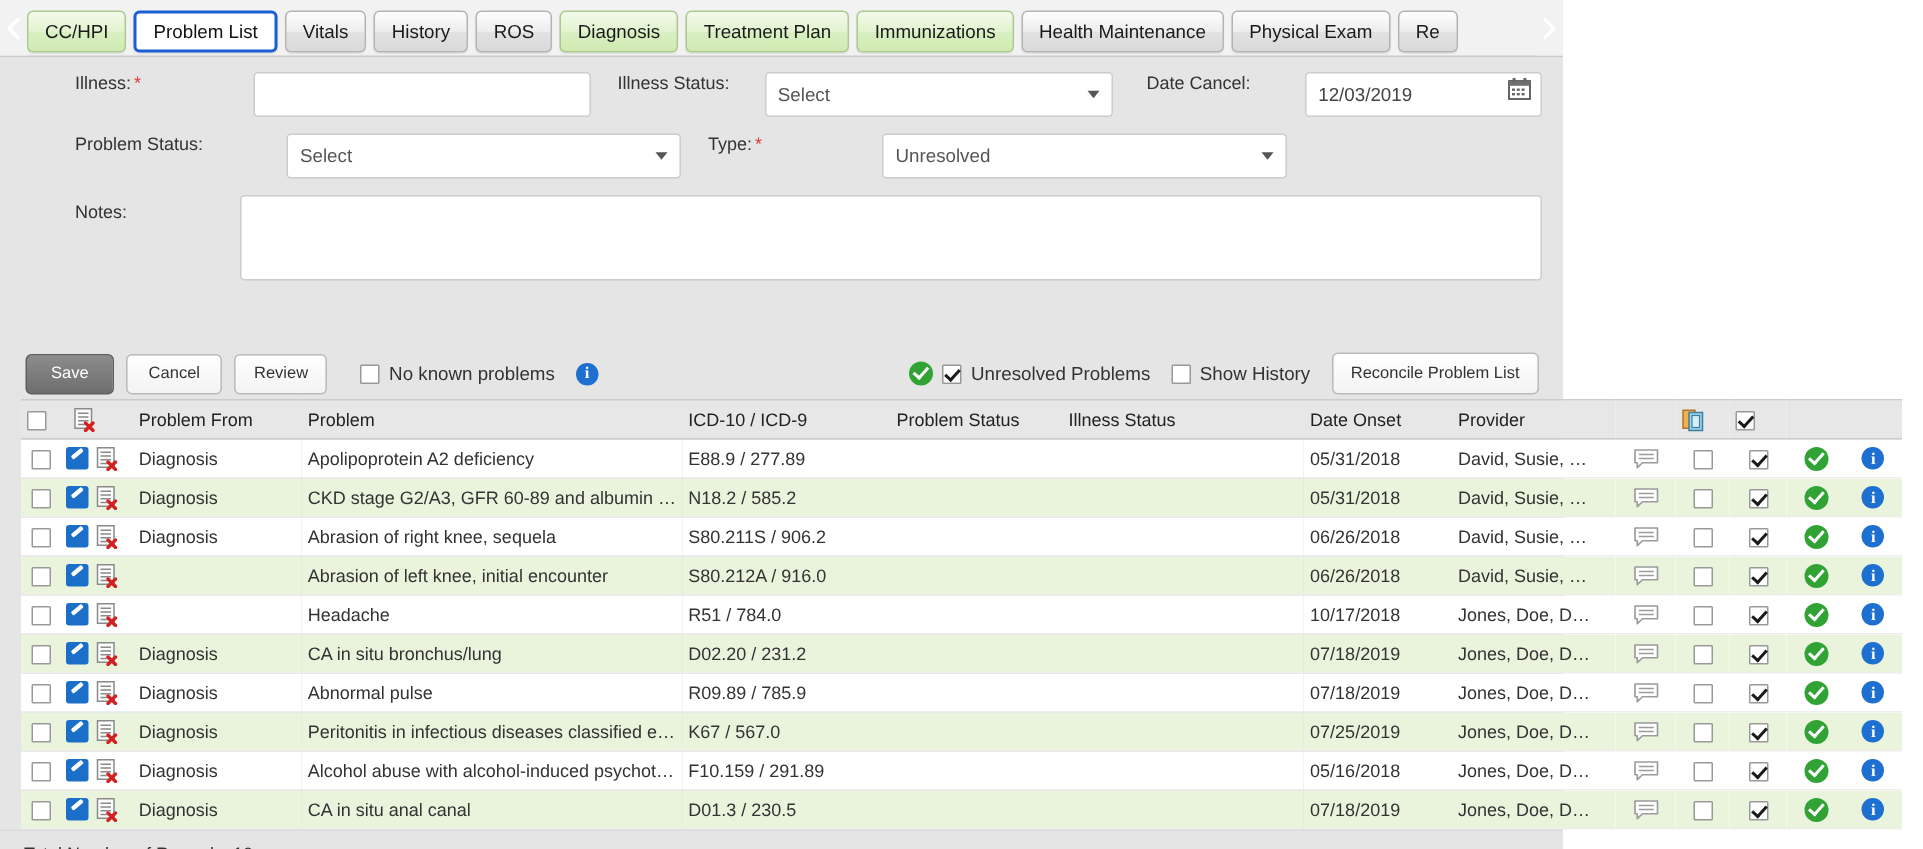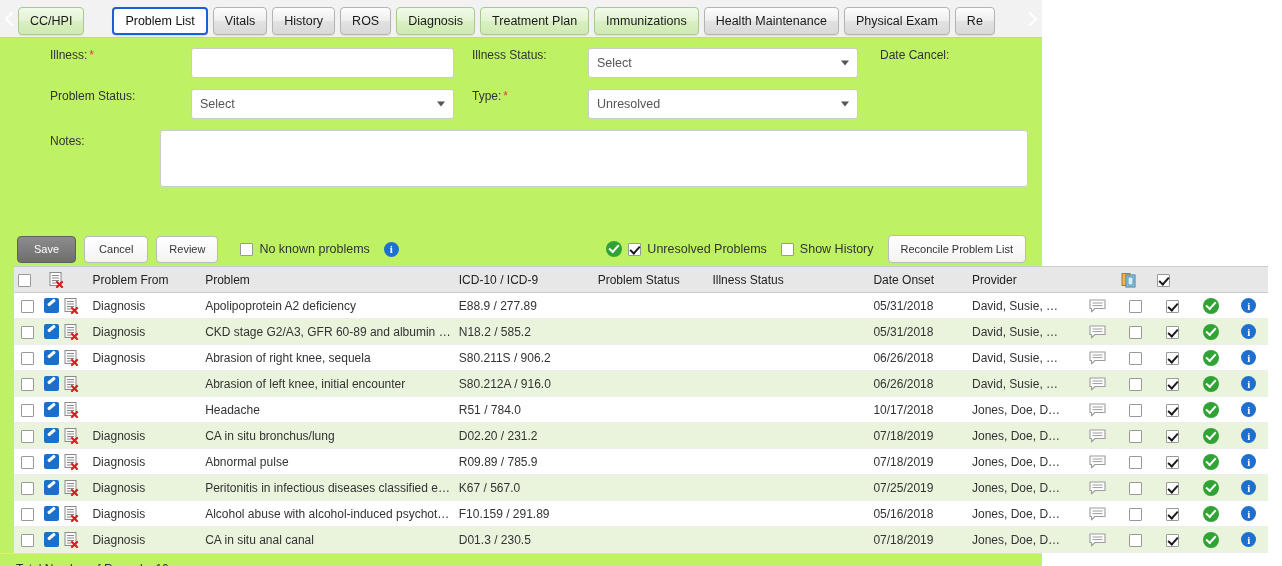--- a/index.html
+++ b/index.html
@@ -6,21 +6,21 @@
   * { box-sizing: border-box; }
   html, body {
     margin: 0; padding: 0;
     width: 1282px; height: 566px;
     background: #ffffff;
     font-family: "Liberation Sans", sans-serif;
     font-size: 12px;
     color: #333;
     overflow: hidden;
   }
-  .app { width: 1042px; height: 566px; position: relative; background:#bef264; }
+  .app { width: 1042px; height: 566px; position: relative; background:#e5e5e5; }
 
   
   .tabbar {
     position: relative;
     height: 38px;
     background: #f2f2f2;
     border-bottom: 1px solid #c8c8c8;
     display: flex;
     align-items: center;
     padding: 0 0 0 0;
@@ -64,21 +64,20 @@
   }
   .tab.green {
     background: linear-gradient(to bottom, #f2faea 0%, #e2f3cf 50%, #d9efc2 51%, #cfeab2 100%);
     border-color: #aac98d;
   }
   .tab.active {
     border: 2px solid #1b5fd6;
     line-height: 24px;
     background: #ffffff;
     color: #111;
-    margin-left: 23px;
   }
 
   
   .formwrap {
     position: relative;
     padding: 10px 14px 0 14px;
     height: 192px;
   }
   .frow { display: flex; align-items: flex-start; margin-bottom: 11px; margin-left: 36px; }
   .fcell { display: flex; align-items: center; }
@@ -339,20 +338,39 @@
       <input class="inputbox fld-illness" type="text" value="" style="">
       <div class="fcell col-lbl2" style="padding-left:18px">
         <span class="lbl">Illness Status:</span>
       </div>
       <div class="selbox fld-illstat">
         <span>Select</span>
         <span class="caret"></span>
       </div>
       <div class="fcell col-lbl3" style="padding-left:22px">
         <span class="lbl">Date Cancel:</span>
+      </div>
+      <div class="datebox fld-date">
+        <span>12/03/2019</span>
+        <span class="cal-icon">
+          <svg width="16" height="16" viewBox="0 0 16 16">
+            <rect x="1" y="3" width="14" height="12" fill="#ffffff" stroke="#555" stroke-width="1.2"></rect>
+            <rect x="1" y="3" width="14" height="3.2" fill="#6f6f6f"></rect>
+            <rect x="3.4" y="1" width="2" height="3" fill="#666"></rect>
+            <rect x="10.6" y="1" width="2" height="3" fill="#666"></rect>
+            <g fill="#666">
+              <rect x="3" y="8" width="2" height="1.6"></rect>
+                <rect x="6.2" y="8" width="2" height="1.6"></rect>
+                <rect x="9.4" y="8" width="2" height="1.6"></rect>
+              <rect x="3" y="11" width="2" height="1.6"></rect>
+                <rect x="6.2" y="11" width="2" height="1.6"></rect>
+                <rect x="9.4" y="11" width="2" height="1.6"></rect>
+            </g>
+          </svg>
+        </span>
       </div>
     </div>
 
     <div class="frow">
       <div class="fcell col-lbl1">
         <span class="lbl">Problem Status:</span>
       </div>
       <div class="selbox fld-illness">
         <span>Select</span>
         <span class="caret"></span>

